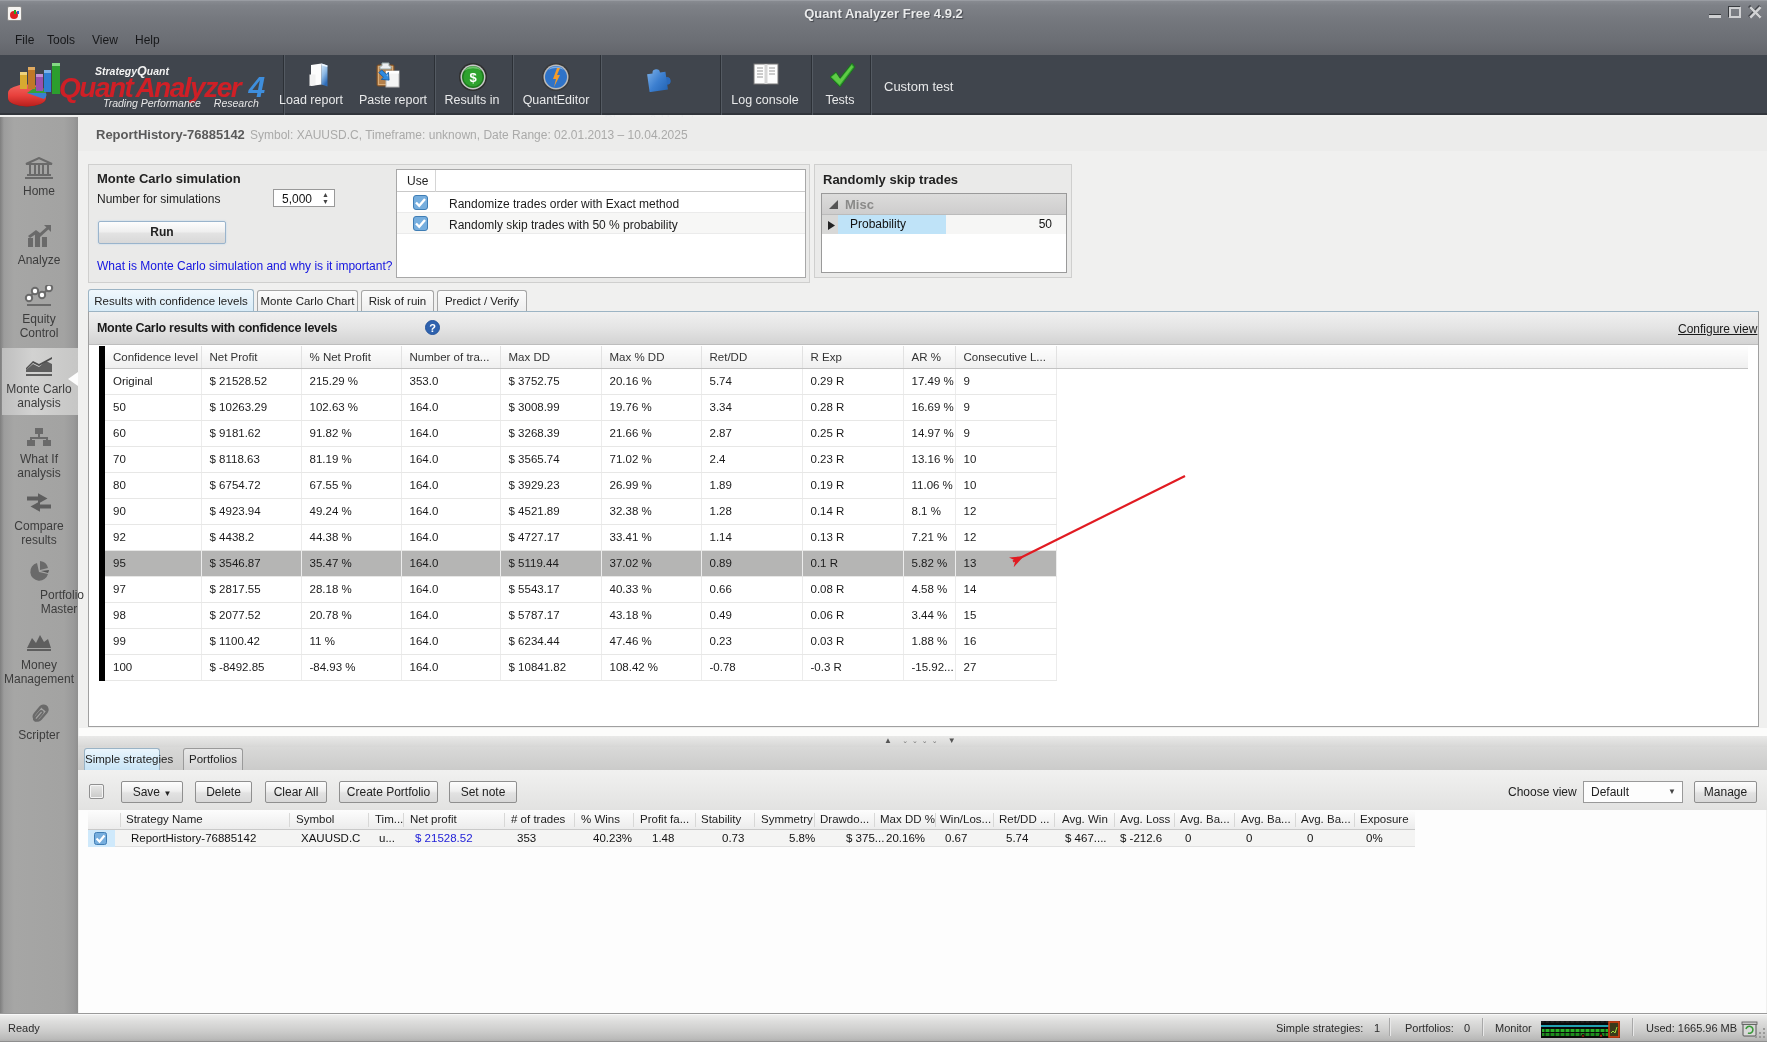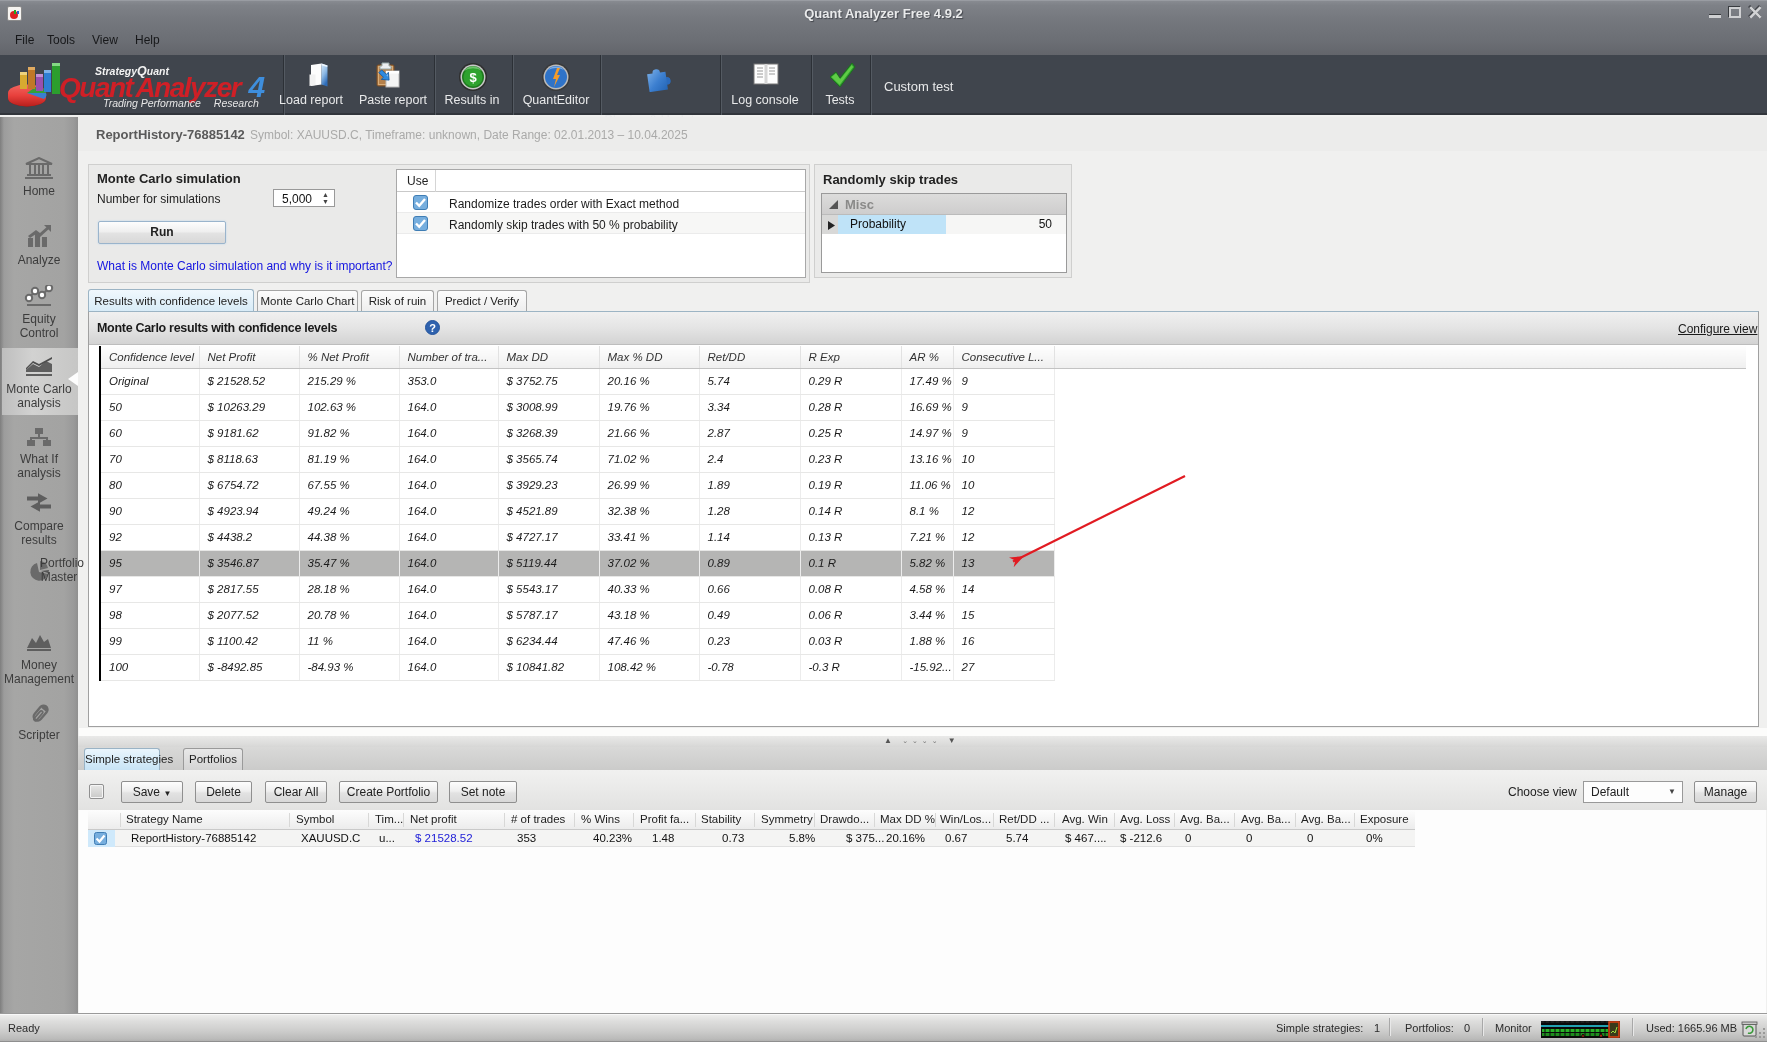--- a/index.html
+++ b/index.html
@@ -44,21 +44,21 @@
 #bigpanel { left:88px; top:311px; width:1671px; height:416px; background:#fff; border:1px solid #a0a0a0; border-top:1px solid #9cb4c4; }
 #bigpanel-hd { position:absolute; left:0; top:0; width:1669px; height:33px;
   background:repeating-linear-gradient(180deg,#f4f4f4 0 2px,#e8e8e8 2px 4px), linear-gradient(180deg,#f2f2f2,#d2d2d2);
   background:linear-gradient(180deg,#f0f0f0 0%,#e4e4e4 50%,#d3d3d3 100%); border-bottom:1px solid #bdbdbd; }
 
 table { border-collapse:collapse; }
 #mtable { position:absolute; left:10px; top:34px; }
 #mtable th { font-weight:normal; color:#333; font-size:11.5px; text-align:left; padding:0 0 0 8px; height:22px;
   background:linear-gradient(180deg,#fefefe,#efefef); border-bottom:1px solid #c3c3c3; border-right:1px solid #e2e2e2; white-space:nowrap; overflow:hidden; }
 #mtable td { color:#1b1b1b; font-size:11.5px; padding:0 0 0 8px; height:26px; border-bottom:1px solid #e7e7e6; border-right:1px solid #ececec; white-space:nowrap; overflow:hidden; }
-#mtable { border-left:2px solid #000000;font-style:italic; }
+#mtable { border-left:6px solid #000000; }
 #mtable td.pad { border-bottom:none; border-right:none; background:#fff !important; }
 #mtable th.pad { border-right:none; }
 #mtable tr.hl td { background:#b5b5b4; }
 
 #splitter { left:78px; top:736px; width:1689px; height:11px; background:linear-gradient(180deg,#e9e9e8,#d7d7d6); }
 
 #btabbar { left:78px; top:747px; width:1689px; height:23px; background:linear-gradient(180deg,#d9d9d8,#cbcbca); }
 .btab { position:absolute; top:748px; height:22px; font-size:11.5px; white-space:nowrap; color:#222; text-align:center;
   border:1px solid #9a9a9a; border-bottom:none; border-radius:3px 3px 0 0; background:linear-gradient(180deg,#e8e8e8,#d4d4d4); }
 .btabactive { background:linear-gradient(180deg,#eaf5fc 0%,#d7ecf9 50%,#c6e2f4 100%); border-color:#9ab3c5; height:23px; }
@@ -270,21 +270,21 @@
 <div class="sbicon" style="top:492px;"><svg width="28" height="21" viewBox="0 0 28 21" fill="#5e5e5e">
         <path d="M2 4.5 h11 v-3.2 l9.5 5.2 -9.5 5.2 v-3.2 h-11 z"></path>
         <path d="M26 12.5 h-11 v-3.2 l-9.5 5.2 9.5 5.2 v-3.2 h11 z"></path>
       </svg></div>
 <div class="sbitem" style="top:519px;">Compare<br>results</div>
 <div class="sbicon" style="top:560px;"><svg width="24" height="24" viewBox="0 0 24 24" fill="#6a6a6a">
         <path d="M10 3 a9 9 0 1 0 11 11 l-9 -2 z"></path>
         <path d="M13 1 a9 9 0 0 1 8 7 l-8 2 z"></path>
         <path d="M22 10 a9 9 0 0 1 -1 3 l-7 -2 z" fill="#565656"></path>
       </svg></div>
-<div class="sbitem" style="top:556px;padding-left:40px;">Portfolio<br>Master</div>
+<div class="sbitem" style="top:588px;padding-left:40px;">Portfolio<br>Master</div>
 <div class="sbicon" style="top:632px;"><svg width="28" height="20" viewBox="0 0 28 20" fill="#5e5e5e">
         <path d="M2 16 L7 6 L11 11 L15 3 L19 10 L23 7 L26 16 z"></path>
         <rect x="2" y="17" width="24" height="2"></rect>
       </svg></div>
 <div class="sbitem" style="top:658px;">Money<br>Management</div>
 <div class="sbicon" style="top:702px;"><svg width="24" height="26" viewBox="0 0 24 26">
         <g transform="rotate(40 12 13)">
           <rect x="8" y="2" width="8" height="17" rx="4" fill="none" stroke="#6a6a6a" stroke-width="2.4"></rect>
           <rect x="10.5" y="8" width="3" height="12" rx="1.5" fill="none" stroke="#6a6a6a" stroke-width="1.8"></rect>
           <path d="M9 4 a3 3 0 0 1 6 0 l0 2 -6 0 z" fill="#6a6a6a"></path>

